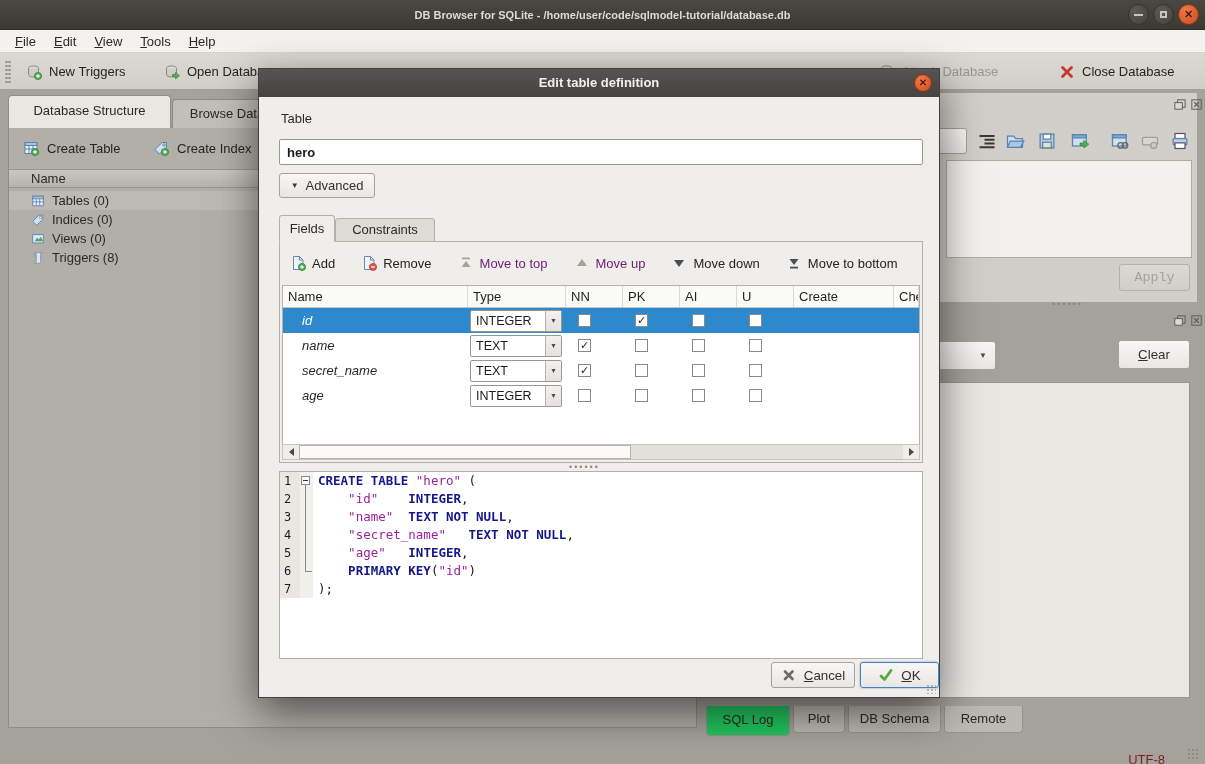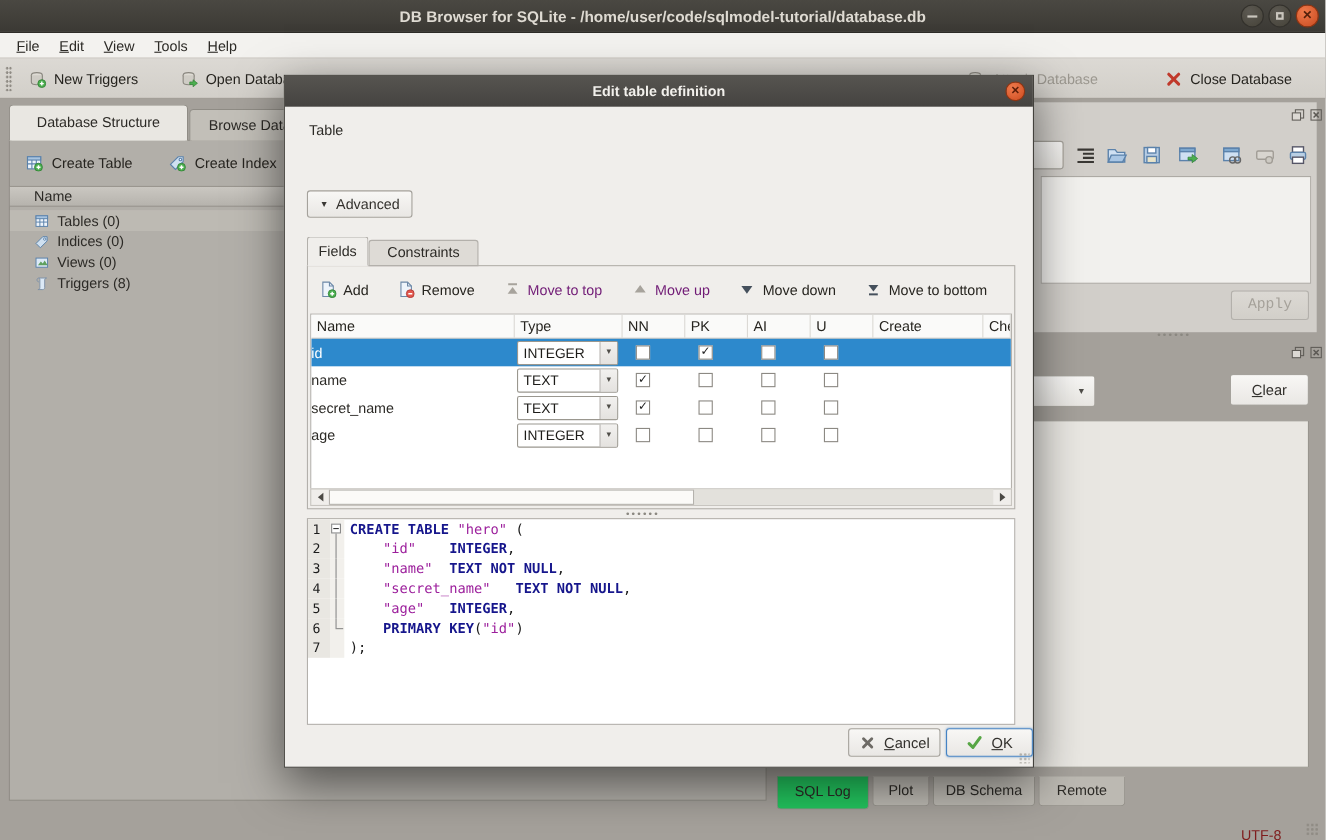--- a/index.html
+++ b/index.html
@@ -4,21 +4,21 @@
 <style>
   * { margin:0; padding:0; box-sizing:border-box; }
   html,body { width:1205px; height:764px; overflow:hidden; }
   body { font-family:"Liberation Sans", sans-serif; font-size:13px; color:#2c2a26; }
   #app { position:relative; width:1205px; height:764px; background:#a5a19b; overflow:hidden; }
 
   
   .titlebar { position:absolute; left:0; top:0; width:1205px; height:30px;
     background:linear-gradient(#4a4842,#3b3934); border-bottom:1px solid #2e2c28; }
   .tb-title { position:absolute; left:0; right:0; top:0; height:30px; line-height:30px;
-    text-align:center; color:#dedad2; font-weight:bold; font-size:14px; }
+    text-align:center; color:#dedad2; font-weight:bold; font-size:11px; }
   .winbtns { position:absolute; right:6px; top:4px; display:flex; gap:4px; }
   .wb { width:21px; height:21px; border-radius:50%; position:relative;
     background:radial-gradient(circle at 35% 30%, #5c5952, #454238); border:1px solid #33312c; cursor:pointer; }
   .wb-min { position:absolute; left:5px; top:9px; width:9px; height:2px; background:#c9c5bd; }
   .wb-max { position:absolute; left:6px; top:6px; width:7px; height:7px; border:2px solid #c9c5bd; }
   .wb.close { background:radial-gradient(circle at 35% 30%, #ef7a4b, #c84a20); border-color:#8e3412; }
   .wb-x { position:absolute; left:0; top:0; width:100%; height:100%; color:#55200a; font-size:11px;
     font-weight:bold; text-align:center; line-height:19px; }
 
   
@@ -118,21 +118,21 @@
   .abtn.dis { color:#701a75; cursor:default; }
 
   .grid { position:absolute; left:2px; top:43px; width:638px; height:160px; background:#fff;
     border:1px solid #b5b2ad; overflow:hidden; }
   .ghead { display:flex; height:22px; background:#fafaf9; border-bottom:1px solid #c5c2bd; }
   .gh { border-right:1px solid #dbd9d5; padding:3px 0 0 5px; white-space:nowrap; overflow:hidden;
     color:#26241f; flex:none; }
   .grow { display:flex; height:25px; align-items:center; }
   .grow.sel { background:var(--accent); color:#fff; }
   .gc { flex:none; height:25px; display:flex; align-items:center; }
-  .gc.nametxt { padding-left:0; }
+  .gc.nametxt { padding-left:19px;font-style:italic; }
   .combo { width:92px; height:22px; margin-left:2px; background:#fff; border:1px solid #9a978f;
     border-radius:2px; display:flex; align-items:center; cursor:pointer; color:#1c1b18; }
   .combo .ctext { flex:1; padding-left:5px; font-size:12.5px; }
   .combo .carr { width:16px; height:100%; border-left:1px solid #b5b2ae;
     background:linear-gradient(#f2f1ef,#e4e2df); display:flex; align-items:center; justify-content:center;
     font-size:7px; color:#4f4d48; }
   .cb { width:13px; height:13px; margin-left:12px; background:#fff; border:1px solid #8c8983;
     font-size:11px; line-height:11px; text-align:center; color:#222; cursor:pointer; }
 
   .hscroll { position:absolute; left:2px; bottom:2px; width:638px; height:16px; background:#f0eeeb;
@@ -399,20 +399,21 @@
 
   <div class="status-enc">UTF-8</div>
   <div class="wingrip"></div>
 
   <div class="dialog">
     <div class="dlg-titlebar">
       <div class="dlg-title">Edit table definition</div>
       <div class="dlg-close">✕</div>
     </div>
     <div class="dlg-label">Table</div>
+    <input class="dlg-input" value="hero" style="">
     <button class="btn advanced">
       <span class="adv-tri">▼</span>
       <span>Advanced</span>
     </button>
 
     <div id="dlgtabs">
         <div class="dtab active">Fields</div>
         <div class="dtab inactive">Constraints</div>
       </div>
 

